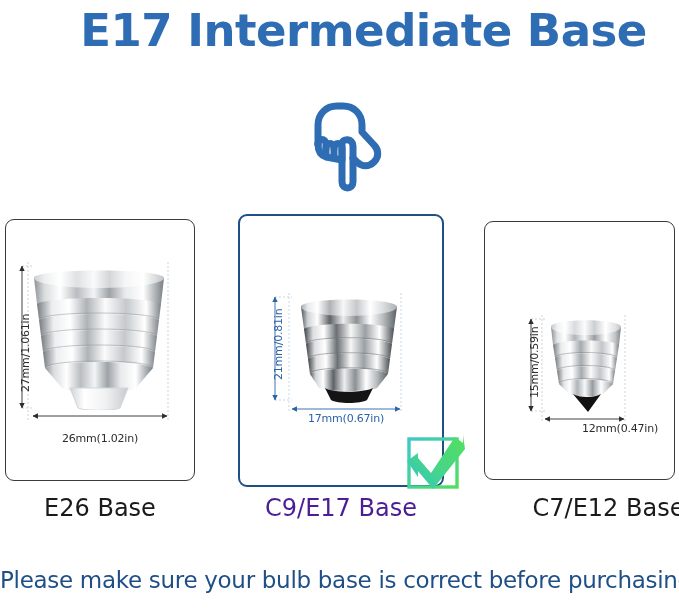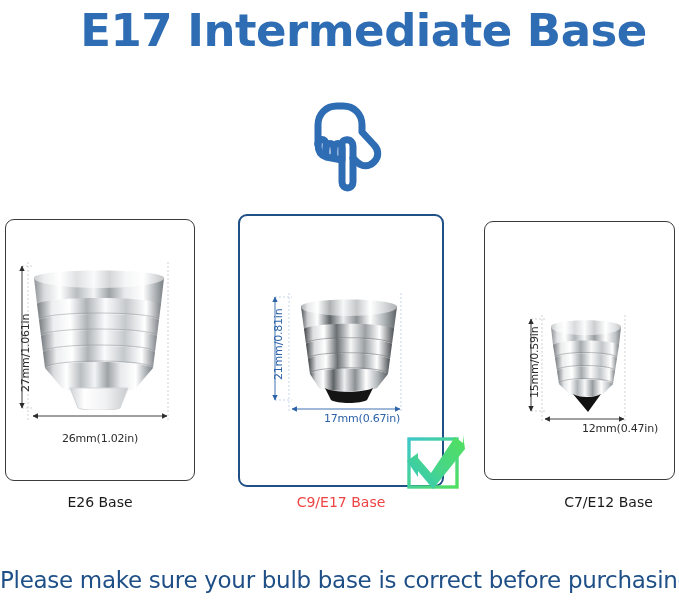--- a/index.html
+++ b/index.html
@@ -117,26 +117,26 @@
     top: 433px;
     width: 62px;
     height: 60px;
   }
   #check-badge svg { display: block; }
 
   
   .caption {
     position: absolute;
     top: 494px;
-    font-size: 14px;
+    font-size: 24px;
     color: #1a1a1a;
     text-align: center;
     white-space: nowrap;
   }
-  .caption.blue { color: #ef4444; }
+  .caption.blue { color: #4c1d95; }
   #cap-e26 { left: 5px;   width: 190px; }
   #cap-e17 { left: 238px; width: 206px; }
   #cap-e12 { left: 513px; width: 191px; }
 
   
   #footer-note {
     position: absolute;
     left: 0;
     top: 567px;
     width: 679px;
@@ -355,21 +355,21 @@
     <path d="M625 315 V422"></path>
   </g>
   <path d="M531 319 V411" stroke="#2b2b2b" stroke-width="0.9" marker-start="url(#ar-dark-s)" marker-end="url(#ar-dark)"></path>
   <path d="M545 419 H624" stroke="#2b2b2b" stroke-width="0.9" marker-start="url(#ar-dark-s)" marker-end="url(#ar-dark)"></path>
 </svg>
 
 <div class="dim-v-label" style="left:19px; top:392px;">27mm/1.061in</div>
 <div class="dim-h-label" style="left:35px; top:432px; width:130px;">26mm(1.02in)</div>
 
 <div class="dim-v-label blue" style="left:272px; top:380px;">21mm/0.81in</div>
-<div class="dim-h-label blue" style="left:308px; top:412px; width:108px;">17mm(0.67in)</div>
+<div class="dim-h-label blue" style="left:292px; top:412px; width:108px;">17mm(0.67in)</div>
 
 <div class="dim-v-label" style="left:528px; top:398px;">15mm/0.59in</div>
 <div class="dim-h-label" style="left:545px; top:422px; width:80px;margin-left:35px;">12mm(0.47in)</div>
 
 <div id="check-badge">
   <svg width="62" height="60" viewBox="0 0 62 60">
     <defs>
       <linearGradient id="gchk" x1="0" y1="1" x2="1" y2="0">
         <stop offset="0%" stop-color="#2fc4c6"></stop>
         <stop offset="45%" stop-color="#47d58a"></stop>

